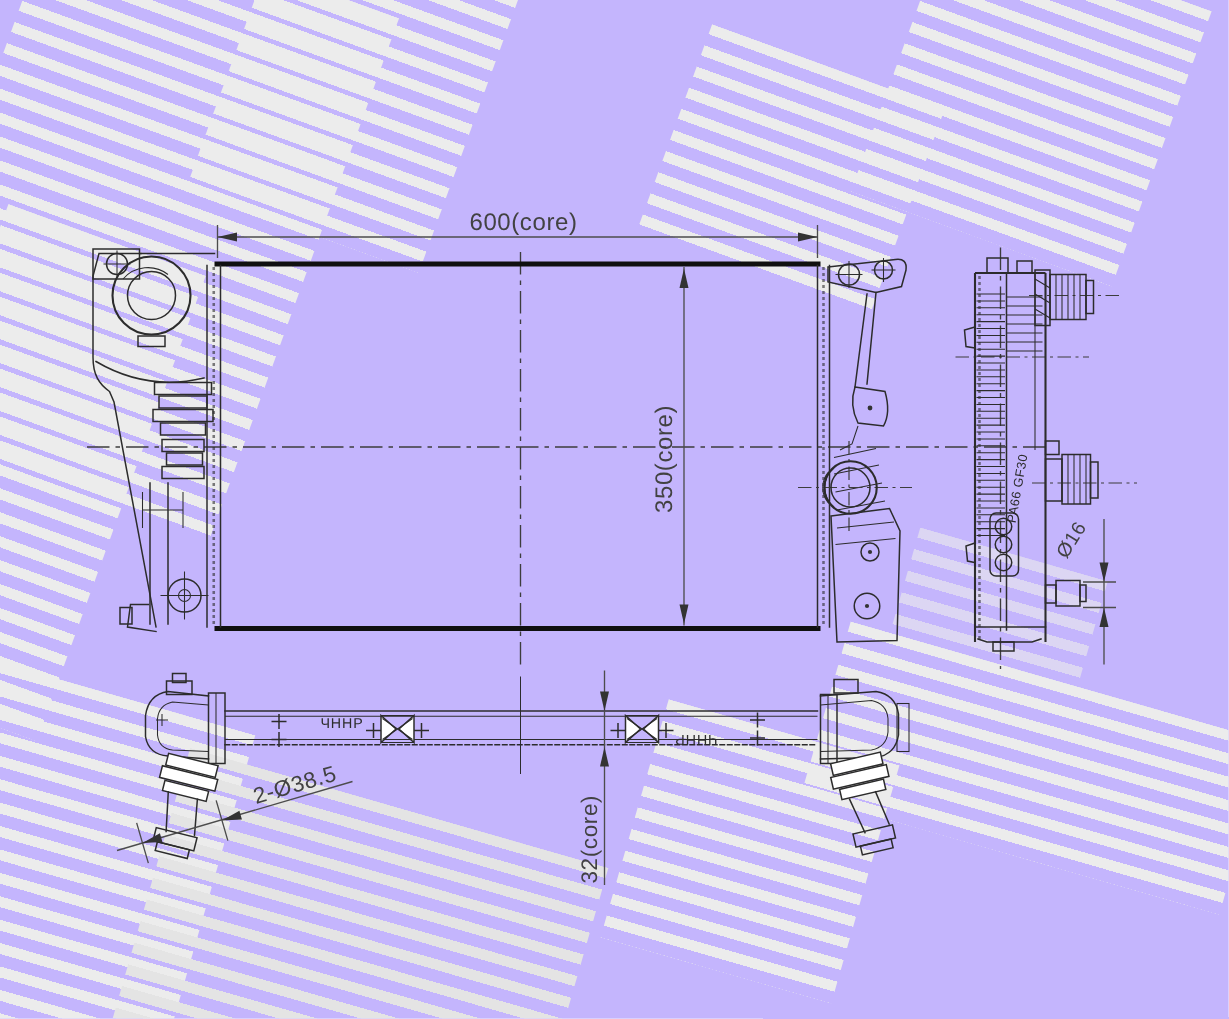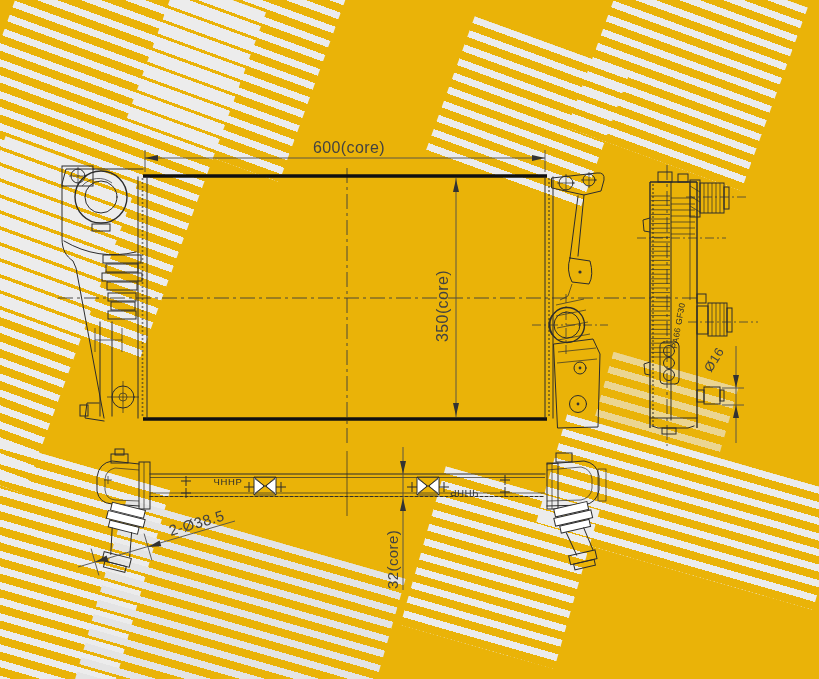--- a/index.html
+++ b/index.html
@@ -1,18 +1,18 @@
 <!DOCTYPE html>
 <html><head>
 <meta charset="utf-8">
 <style>
   html,body{margin:0;padding:0;}
   body{width:819px;height:679px;background:#ffffff;overflow:hidden;
        font-family:"Liberation Sans","DejaVu Sans",sans-serif;}
-  .canvas{position:relative;width:819px;height:679px;background:#eab308;}
+  .canvas{position:relative;width:819px;height:679px;background:#c4b5fd;}
   
   .wm{position:absolute;
       background:repeating-linear-gradient(180deg,#ececec 0 7px,rgba(255,255,255,0) 7px 15px);}
   .wm.dark{background:repeating-linear-gradient(180deg,#e4e4e4 0 7px,rgba(255,255,255,0) 7px 15px);}
   svg{position:absolute;left:0;top:0;}
   .s{stroke:#2c2c2c;stroke-width:1;fill:none;stroke-linecap:square;}
   .s2{stroke:#2c2c2c;stroke-width:1.4;fill:none;}
   .thin{stroke:#2c2c2c;stroke-width:.7;fill:none;}
   .thk{stroke:#101010;stroke-width:3.4;fill:none;}
   .ser{stroke:#2c2c2c;stroke-width:1.7;fill:none;stroke-dasharray:2,2;opacity:.6;}

